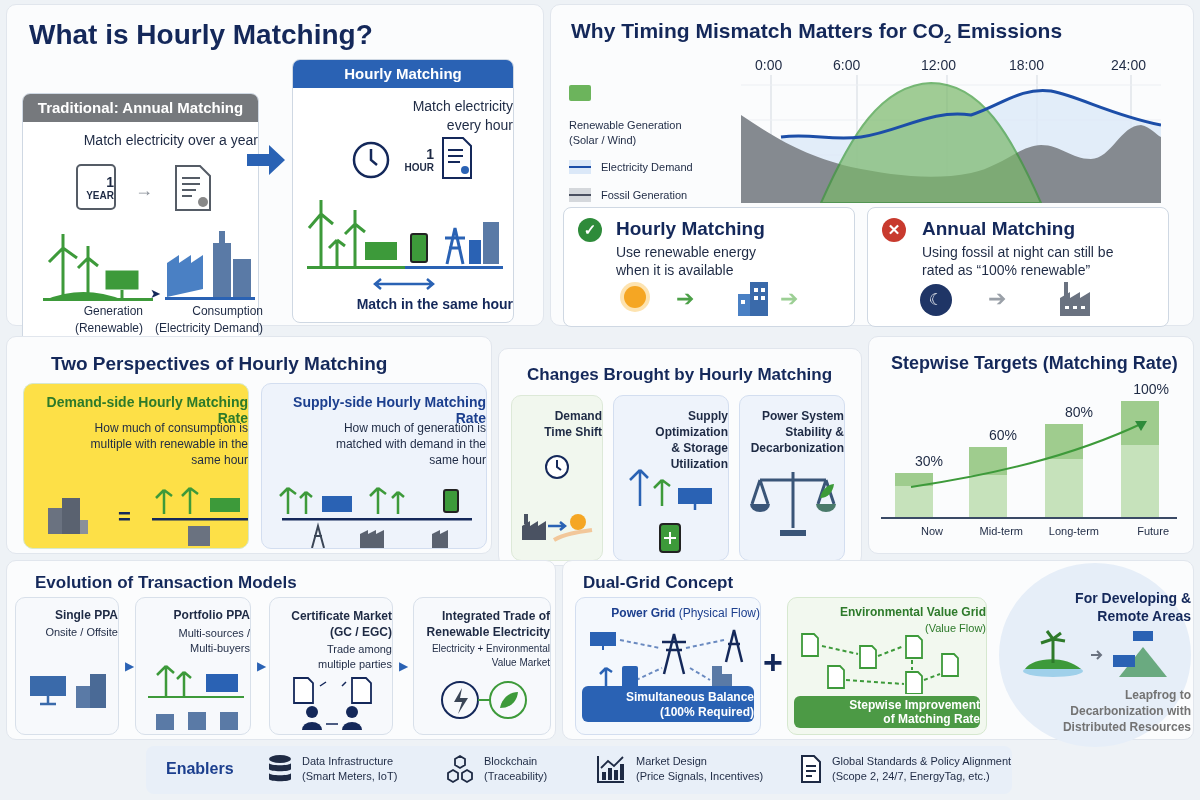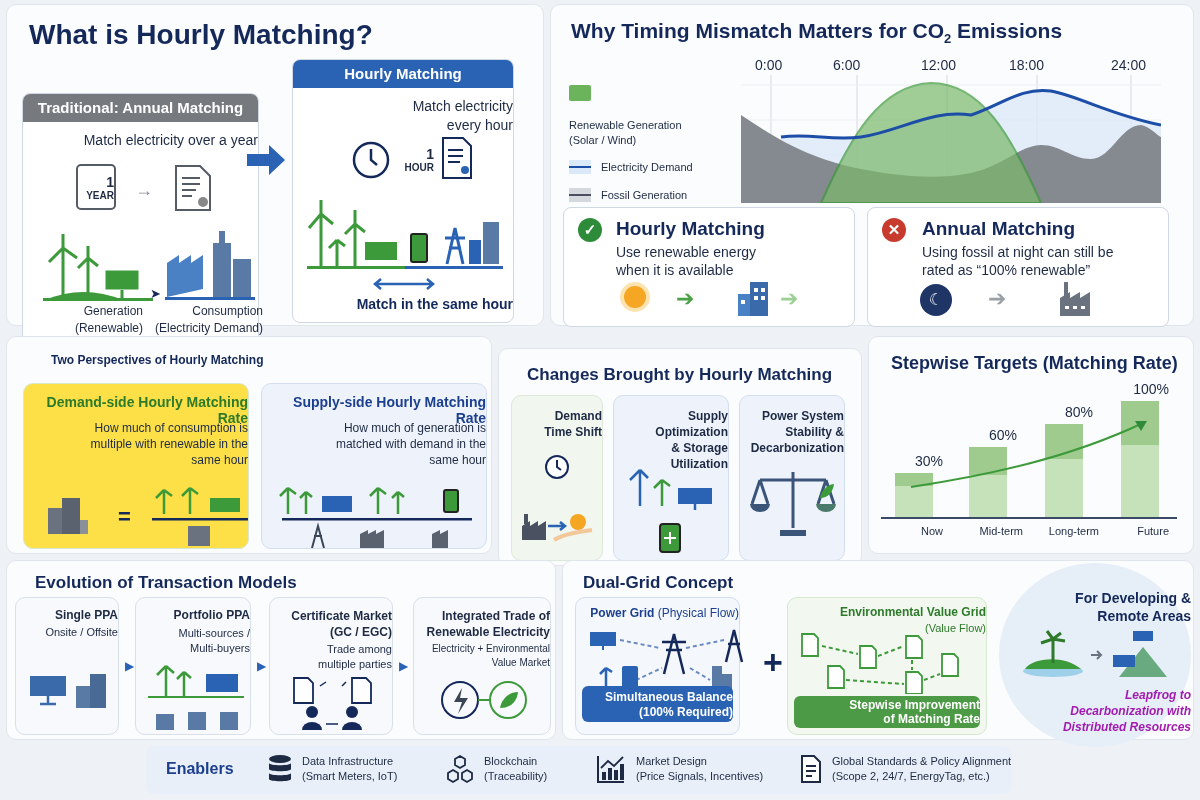--- a/index.html
+++ b/index.html
@@ -196,21 +196,21 @@
         <g fill="#fff">
           <rect x="7" y="26" width="4" height="3"></rect>
           <rect x="15" y="26" width="4" height="3"></rect>
           <rect x="23" y="26" width="4" height="3"></rect>
         </g>
       </svg>
   </div>
 </div>
 
 <div class="panel" style="left:6px;top:336px;width:486px;height:218px;">
-  <div class="abs h1" style="left:44px;top:16px;font-size:12px;">Two Perspectives of Hourly Matching</div>
+  <div class="abs h1" style="left:44px;top:16px;font-size:19px;">Two Perspectives of Hourly Matching</div>
   <div class="soft" style="left:16px;top:46px;width:226px;height:166px;background:#fde047;border:1px solid #d6e8cf;">
     <div class="abs center bold t13" style="left:0;right:0;top:10px;color:#2d7a2a;">Demand-side Hourly Matching Rate</div>
     <div class="abs center t12" style="left:0;right:0;top:36px;line-height:16px;">
       <div>How much of consumption is</div>
       <div>multiple with renewable in the</div>
       <div>same hour</div>
     </div>
     <svg class="abs" style="left:22px;top:110px" width="44" height="40" viewBox="0 0 44 40">
         <rect x="2" y="14" width="14" height="26" fill="#6a7280"></rect>
         <rect x="16" y="4" width="18" height="36" fill="#5a6270"></rect>
@@ -400,21 +400,21 @@
         <path d="M24 10l-8 14h8l-4 12 10-16h-8z" fill="#3a4556"></path>
         <circle cx="70" cy="22" r="18" fill="none" stroke="#3d9a3a" stroke-width="2"></circle>
         <path d="M62 30c2-10 10-16 18-16-1 10-8 16-18 16z" fill="#3d9a3a"></path>
         <path d="M40 22h12" stroke="#3d9a3a" stroke-width="2"></path>
       </svg>
   </div>
 </div>
 
 <div class="panel" style="left:562px;top:560px;width:632px;height:180px;">
   <div class="abs h1" style="left:20px;top:12px;font-size:17px;">Dual-Grid Concept</div>
-  <div class="soft" style="left:12px;top:36px;width:165px;height:138px;background:#f4f8fd;border:1px solid #d3def0;">
+  <div class="soft" style="left:12px;top:36px;width:186px;height:138px;background:#f4f8fd;border:1px solid #d3def0;">
     <div class="abs center t12" style="left:0;right:0;top:8px;color:#1c3f8e;">
       <span class="bold">Power Grid</span><span> (Physical Flow)</span>
     </div>
     <svg class="abs" style="left:10px;top:26px" width="166" height="68" viewBox="0 0 166 68">
         <rect x="4" y="8" width="26" height="14" fill="#2a62b4"></rect>
         <path d="M17 22v4" stroke="#2a62b4" stroke-width="2"></path>
         <g stroke="#14285a" stroke-width="2.5" fill="none">
           <path d="M78 50l10-40 10 40M80 26h16M76 18h24"></path>
           <path d="M140 38l8-32 8 32M142 20h12"></path>
         </g>
@@ -462,21 +462,21 @@
     </div>
     <svg class="abs" style="left:24px;top:66px" width="146" height="50" viewBox="0 0 146 50">
         <ellipse cx="30" cy="42" rx="30" ry="6" fill="#9fd0ea"></ellipse>
         <path d="M2 40c8-12 40-14 56 0z" fill="#3d9a3a"></path>
         <path d="M30 34V10M30 10l-12 4M30 10l12 2M30 10l-6-8M30 10l8-6" stroke="#2e7a2a" stroke-width="3" fill="none"></path>
         <path d="M68 26h10M74 22l4 4-4 4" stroke="#6a7280" stroke-width="2" fill="none"></path>
         <path d="M96 48l24-30 24 30z" fill="#6aaa80"></path>
         <rect x="90" y="26" width="22" height="12" fill="#2a62b4"></rect>
         <rect x="110" y="2" width="20" height="10" fill="#2a62b4"></rect>
       </svg>
-    <div class="abs center bold t12" style="left:0;right:0;top:124px;line-height:16px;color:#a21caf;font-style:italic;">
+    <div class="abs center bold t12" style="left:0;right:0;top:124px;line-height:16px;color:#737373;">
       <div>Leapfrog to</div>
       <div>Decarbonization with</div>
       <div>Distributed Resources</div>
     </div>
   </div>
 </div>
 
 <div class="abs" style="left:146px;top:746px;width:866px;height:48px;background:#e8eff8;border-radius:8px;">
   <div class="abs bold" style="left:20px;top:14px;font-size:16px;color:#1c3f8e;">Enablers</div>
   <div class="abs" style="left:122px;top:8px;display:flex;gap:10px;align-items:center;">

